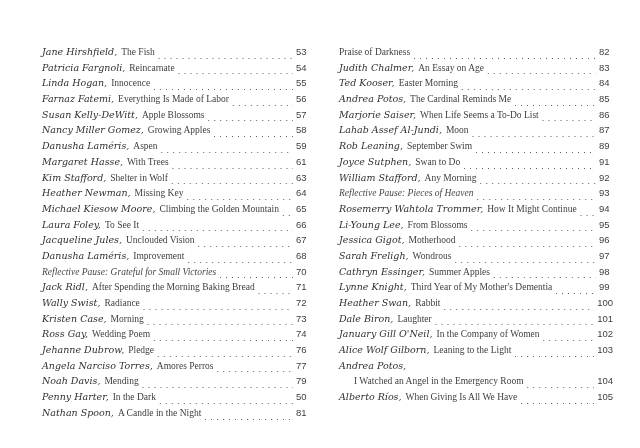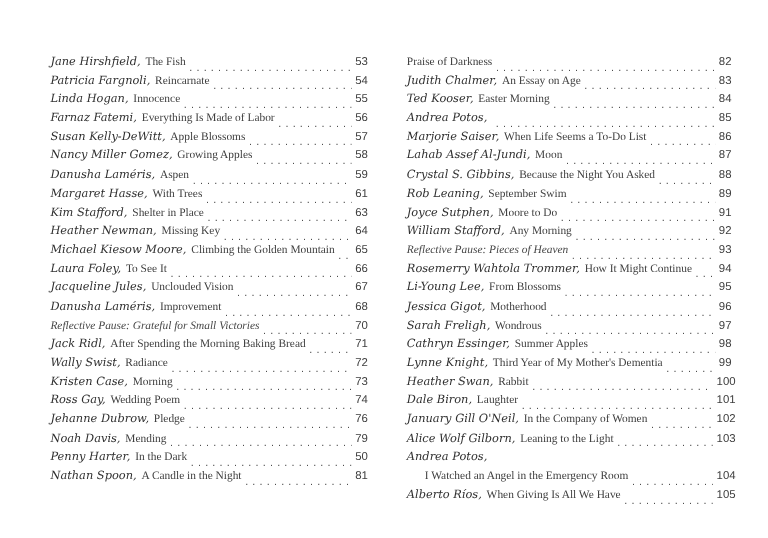--- a/index.html
+++ b/index.html
@@ -120,21 +120,21 @@
         <span class="pagenum">59</span>
       </div>
       <div class="toc-line">
         <span class="author">Margaret Hasse,</span>
         <span class="title">With Trees</span>
         <span class="dots"></span>
         <span class="pagenum">61</span>
       </div>
       <div class="toc-line">
         <span class="author">Kim Stafford,</span>
-        <span class="title">Shelter in Place</span>
+        <span class="title">Shelter in Wolf</span>
         <span class="dots"></span>
         <span class="pagenum">63</span>
       </div>
       <div class="toc-line">
         <span class="author">Heather Newman,</span>
         <span class="title">Missing Key</span>
         <span class="dots"></span>
         <span class="pagenum">64</span>
       </div>
       <div class="toc-line">
@@ -190,20 +190,26 @@
         <span class="dots"></span>
         <span class="pagenum">74</span>
       </div>
       <div class="toc-line">
         <span class="author">Jehanne Dubrow,</span>
         <span class="title">Pledge</span>
         <span class="dots"></span>
         <span class="pagenum">76</span>
       </div>
       <div class="toc-line">
+        <span class="author">Angela Narciso Torres,</span>
+        <span class="title">Amores Perros</span>
+        <span class="dots"></span>
+        <span class="pagenum">77</span>
+      </div>
+      <div class="toc-line">
         <span class="author">Noah Davis,</span>
         <span class="title">Mending</span>
         <span class="dots"></span>
         <span class="pagenum">79</span>
       </div>
       <div class="toc-line">
         <span class="author">Penny Harter,</span>
         <span class="title">In the Dark</span>
         <span class="dots"></span>
         <span class="pagenum">50</span>
@@ -228,50 +234,45 @@
         <span class="pagenum">83</span>
       </div>
       <div class="toc-line">
         <span class="author">Ted Kooser,</span>
         <span class="title">Easter Morning</span>
         <span class="dots"></span>
         <span class="pagenum">84</span>
       </div>
       <div class="toc-line">
         <span class="author">Andrea Potos,</span>
+        <span class="title">The Cardinal Reminds Me</span>
         <span class="dots"></span>
         <span class="pagenum">85</span>
       </div>
       <div class="toc-line">
         <span class="author">Marjorie Saiser,</span>
         <span class="title">When Life Seems a To-Do List</span>
         <span class="dots"></span>
         <span class="pagenum">86</span>
       </div>
       <div class="toc-line">
         <span class="author">Lahab Assef Al-Jundi,</span>
         <span class="title">Moon</span>
         <span class="dots"></span>
         <span class="pagenum">87</span>
       </div>
       <div class="toc-line">
-        <span class="author">Crystal S. Gibbins,</span>
-        <span class="title">Because the Night You Asked</span>
-        <span class="dots"></span>
-        <span class="pagenum">88</span>
-      </div>
-      <div class="toc-line">
         <span class="author">Rob Leaning,</span>
         <span class="title">September Swim</span>
         <span class="dots"></span>
         <span class="pagenum">89</span>
       </div>
       <div class="toc-line">
         <span class="author">Joyce Sutphen,</span>
-        <span class="title">Moore to Do</span>
+        <span class="title">Swan to Do</span>
         <span class="dots"></span>
         <span class="pagenum">91</span>
       </div>
       <div class="toc-line">
         <span class="author">William Stafford,</span>
         <span class="title">Any Morning</span>
         <span class="dots"></span>
         <span class="pagenum">92</span>
       </div>
       <div class="toc-line pause">

